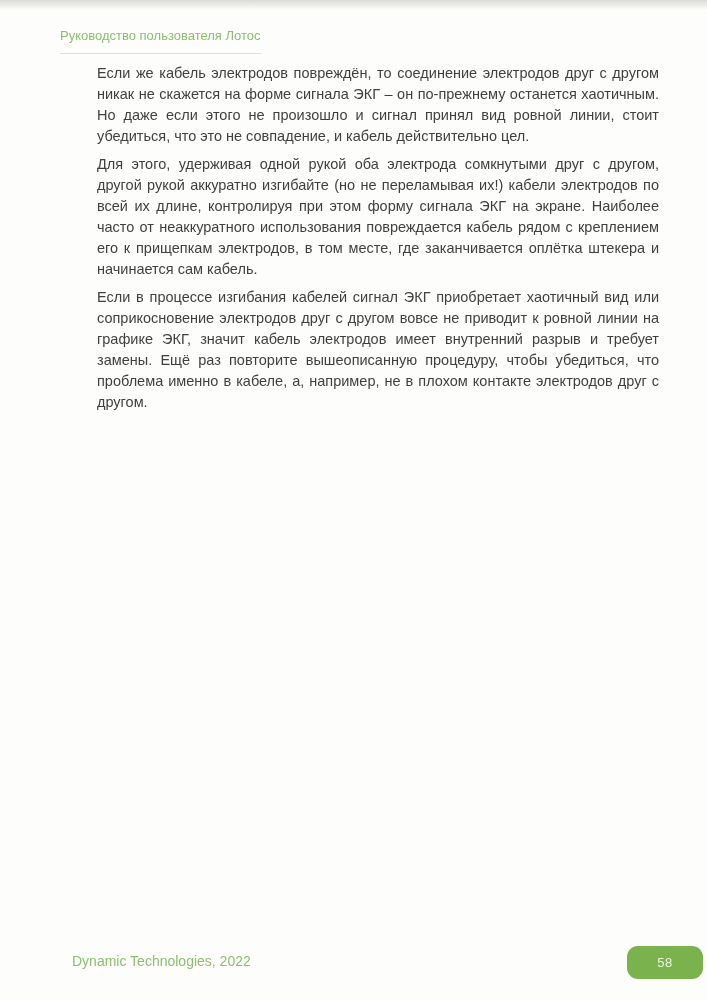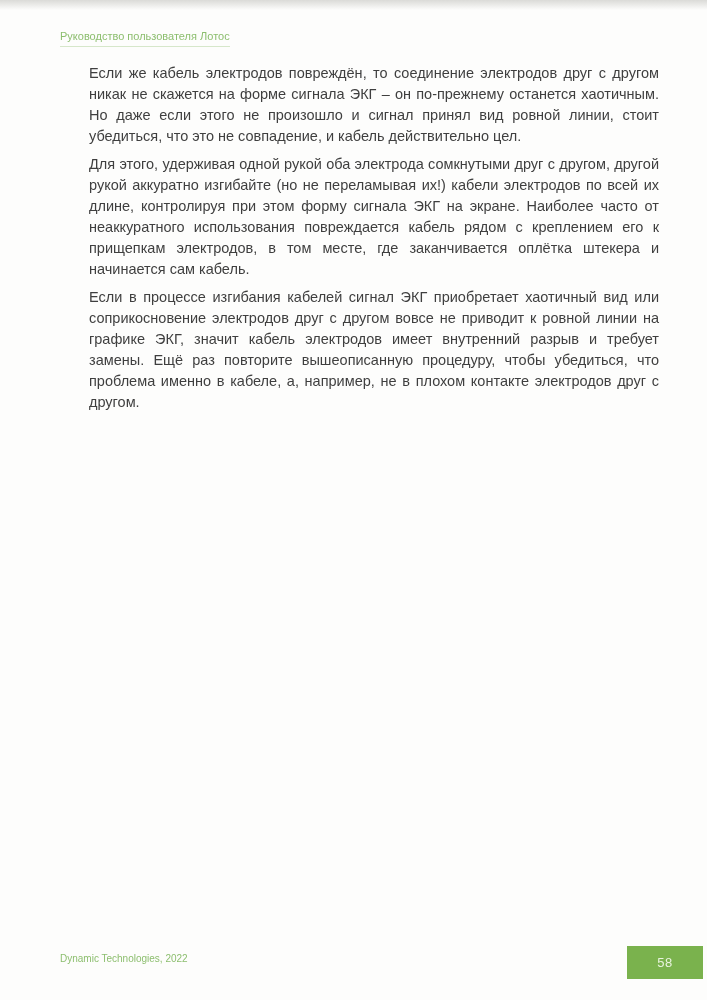--- a/index.html
+++ b/index.html
@@ -23,64 +23,65 @@
     background: linear-gradient(to bottom, rgba(190,190,185,0.55), rgba(190,190,185,0));
     pointer-events: none;
   }
   .page-header {
     position: absolute;
     top: 26px;
     left: 60px;
   }
   .header-title {
     display: inline-block;
-    font-size: 11px;
+    font-size: 13px;
     line-height: 15px;
     color: var(--header_green, #8CBE6E);
     border-bottom: 1px solid rgba(140, 190, 110, 0.35);
-    padding-bottom: 2px;
+    padding-bottom: 10px;
   }
   .content {
     position: absolute;
     top: 63px;
     left: 81px;
     width: 578px;
   }
   .para {
-    margin: 0 0 7px 8px;
+    margin: 0 0 7px 16px;
     font-size: 14.5px;
     line-height: 21px;
     color: var(--body_text, #3F3F3F);
     text-align: justify;
     text-justify: inter-word;
   }
   .page-footer {
     position: absolute;
     left: 0;
     top: 940px;
     width: 707px;
     height: 45px;
   }
   .footer-company {
     position: absolute;
-    left: 60px;
+    left: 72px;
     top: 13px;
-    font-size: 10px;
+    font-size: 14px;
     color: var(--header_green, #8CBE6E);
   }
   .page-number-badge {
     position: absolute;
     left: 627px;
     top: 6px;
     width: 76px;
     height: 33px;
     background: var(--accent_green, #7AB24D);
     display: flex;
     align-items: center;
     justify-content: center;
+    border-radius: 11px;
   }
   .page-number-badge span {
     font-size: 13px;
     color: var(--badge_text, #E9F4DE);
     letter-spacing: 0.5px;
   }
 </style>
 </head>
 <body>
 

